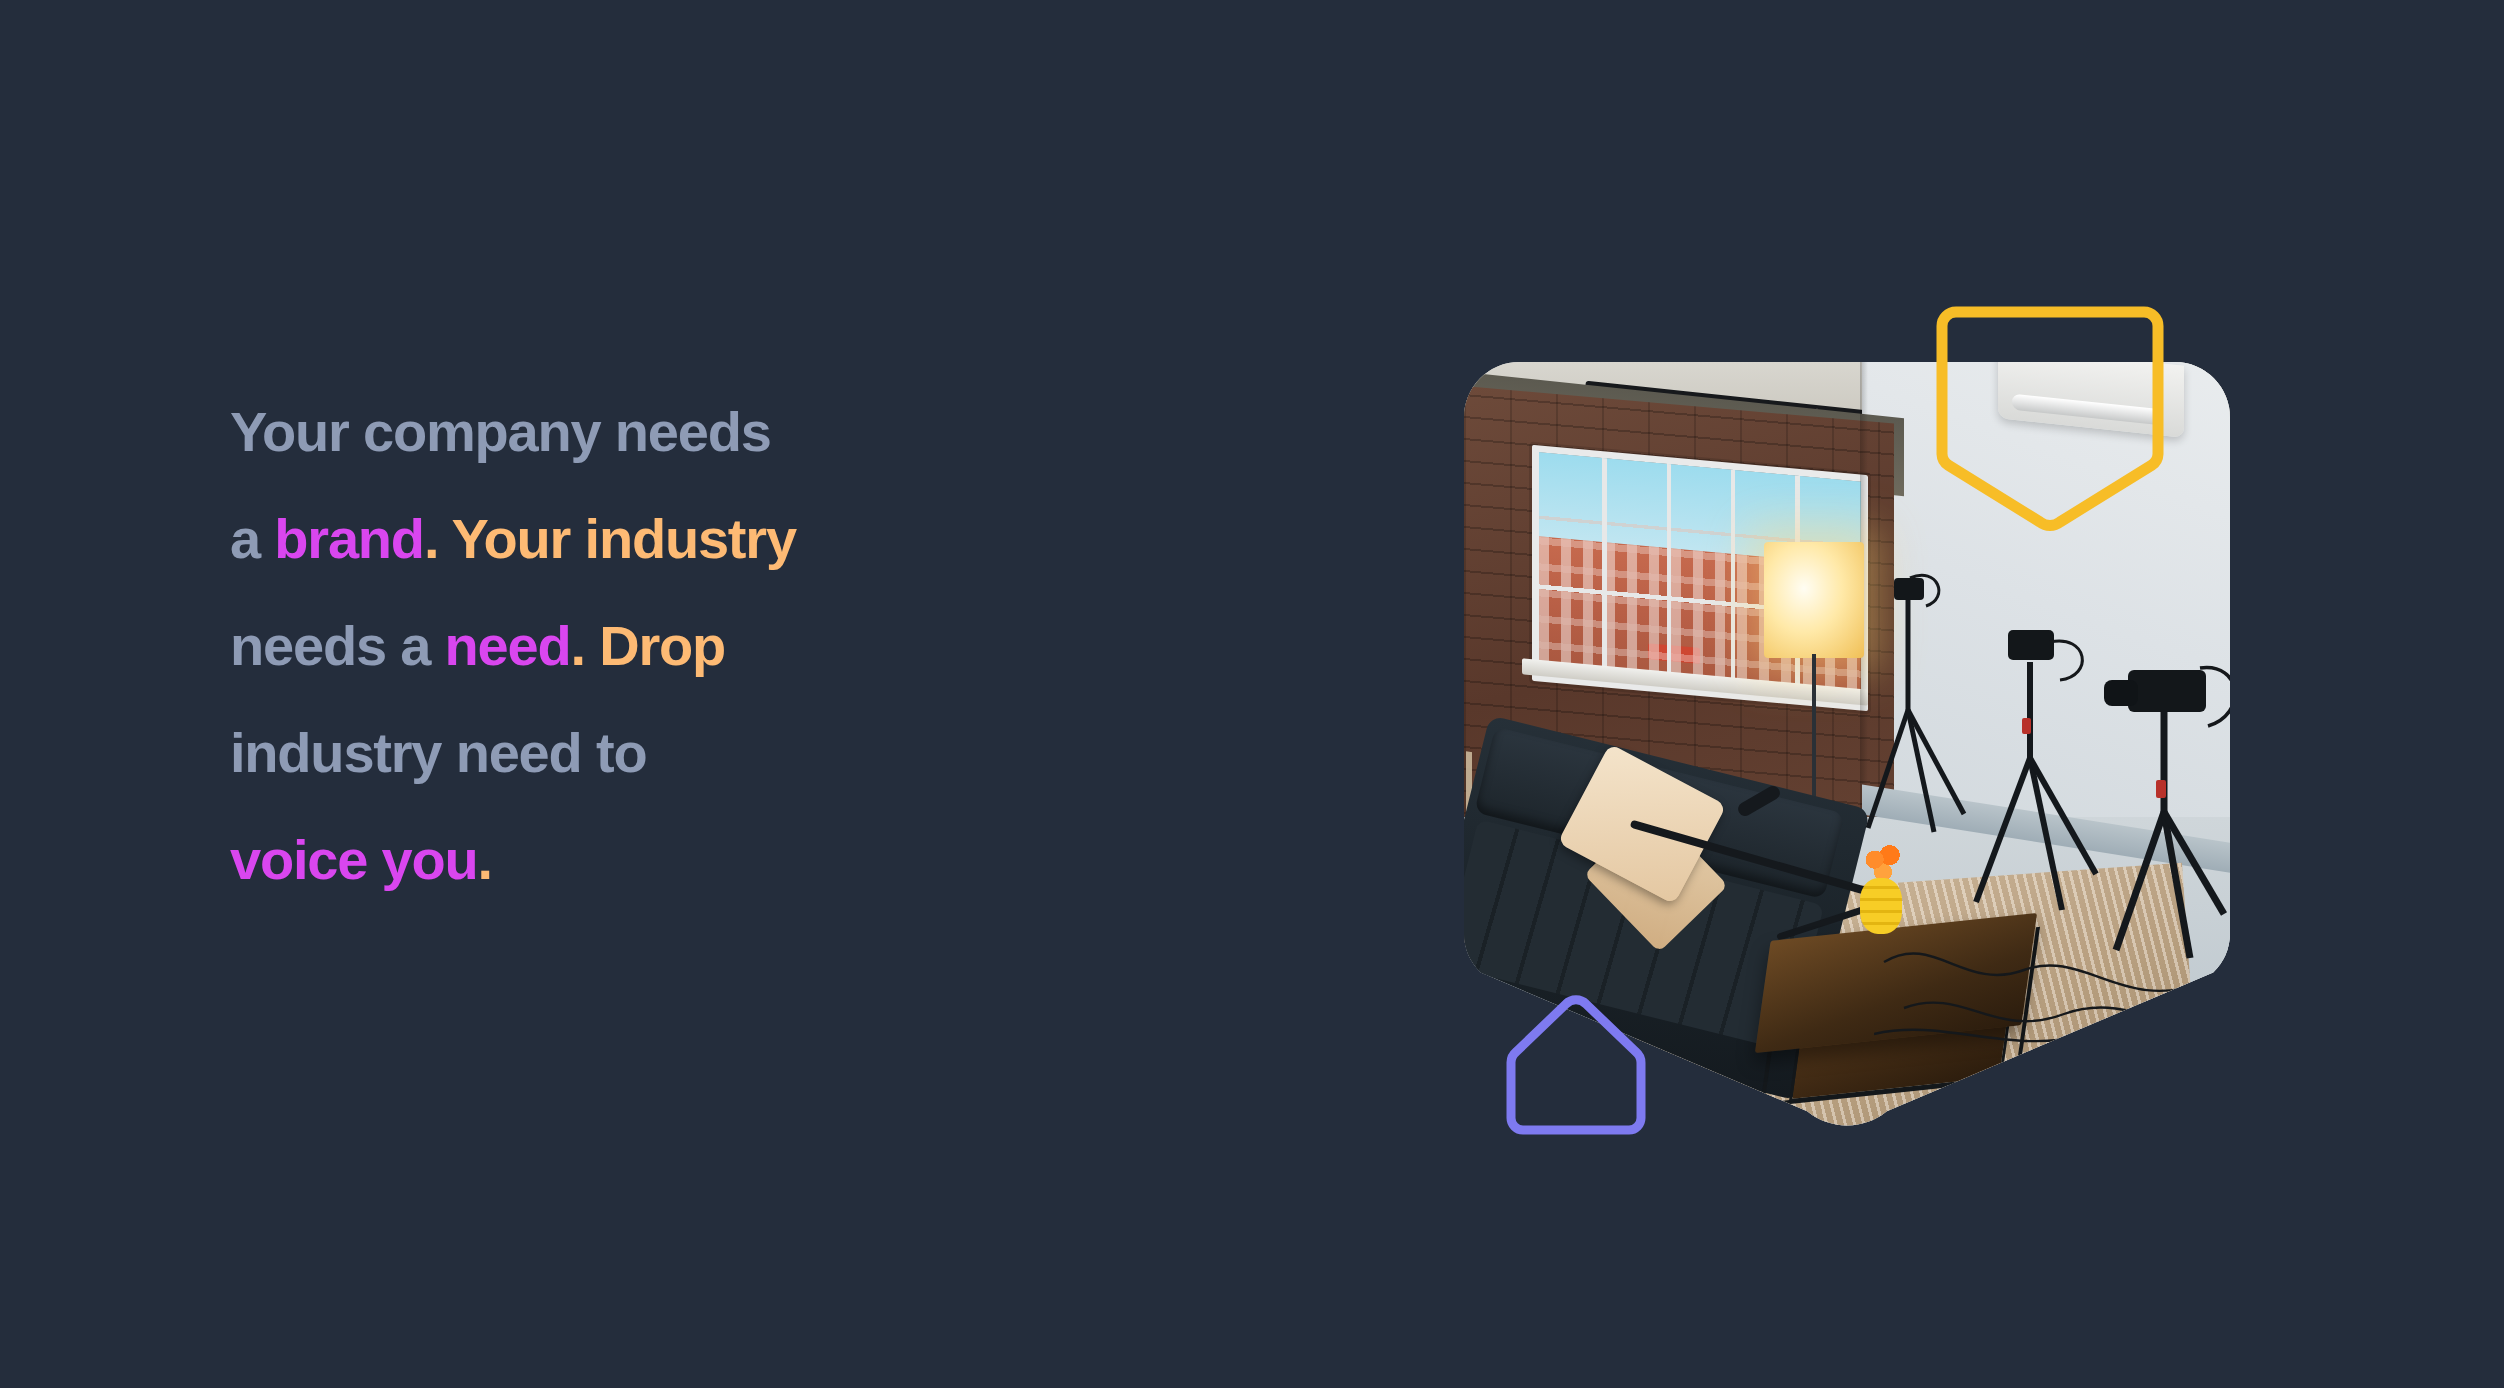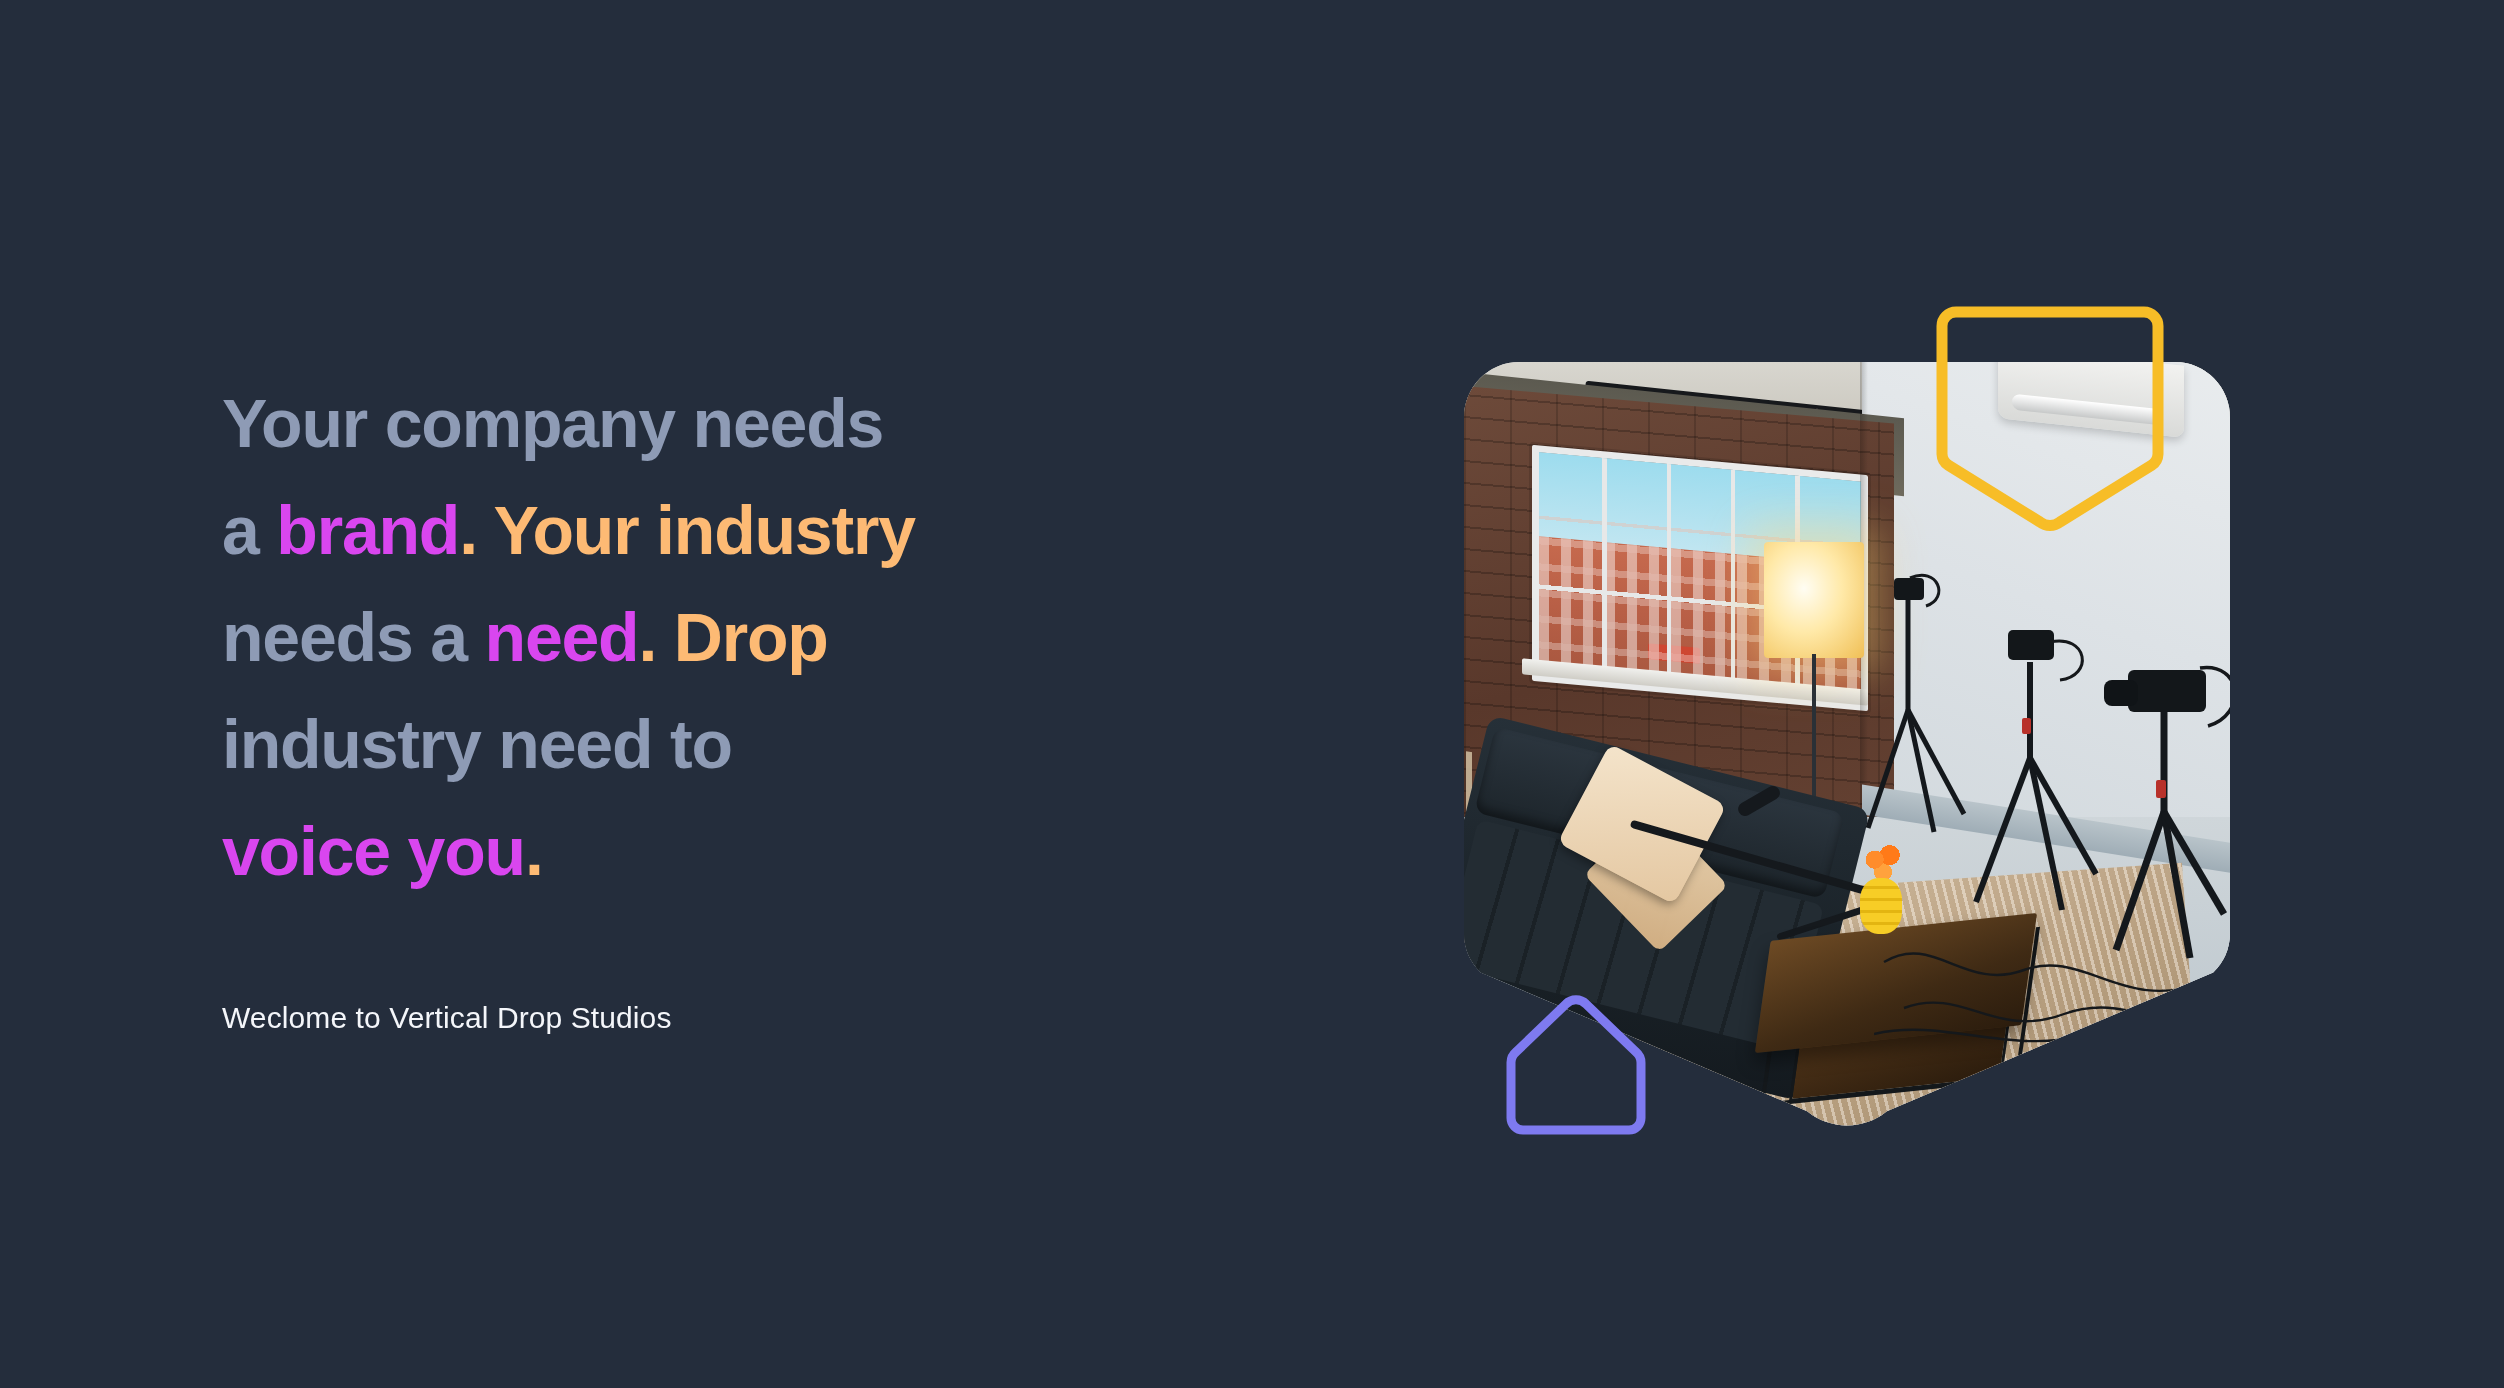--- a/index.html
+++ b/index.html
@@ -9,22 +9,22 @@
     font-family:"Liberation Sans","DejaVu Sans",sans-serif;
     overflow:hidden;position:relative;
   }
   .hero{position:absolute;inset:0;}
 
   
   .copy{
     position:absolute;left:222px;top:370px;width:1030px;
   }
   .headline{
-    margin:0;
-    font-size:68px;
+    margin:8px;
+    font-size:56px;
     line-height:107px;
     font-weight:700;
     letter-spacing:-1.2px;
     color:#8e9bb5;
   }
   .headline .hl{color:#d946ef;}
   .headline .dot{color:#fdba74;}
   .subtitle{
     margin:0;
     position:absolute;left:0;top:628px;
@@ -230,21 +230,20 @@
   <div class="copy">
 
     <h1 class="headline">
       <span>Your company needs</span><br>
       <span>a </span><span class="hl">brand</span><span class="dot">. Your industry</span><br>
       <span>needs a </span><span class="hl">need</span><span class="dot">. Drop</span><br>
       <span>industry need to</span><br>
       <span class="hl">voice you</span><span class="dot">.</span>
     </h1>
 
-    <p class="subtitle">Weclome to Vertical Drop Studios</p>
   </div>
 
   <div class="photo-wrap">
     <div class="photo">
       <div class="photo-inner">
         <div class="scene">
 
           <div class="ceiling"></div>
           <div class="ceiling-beam"></div>
           <div class="ceiling-cord"></div>

